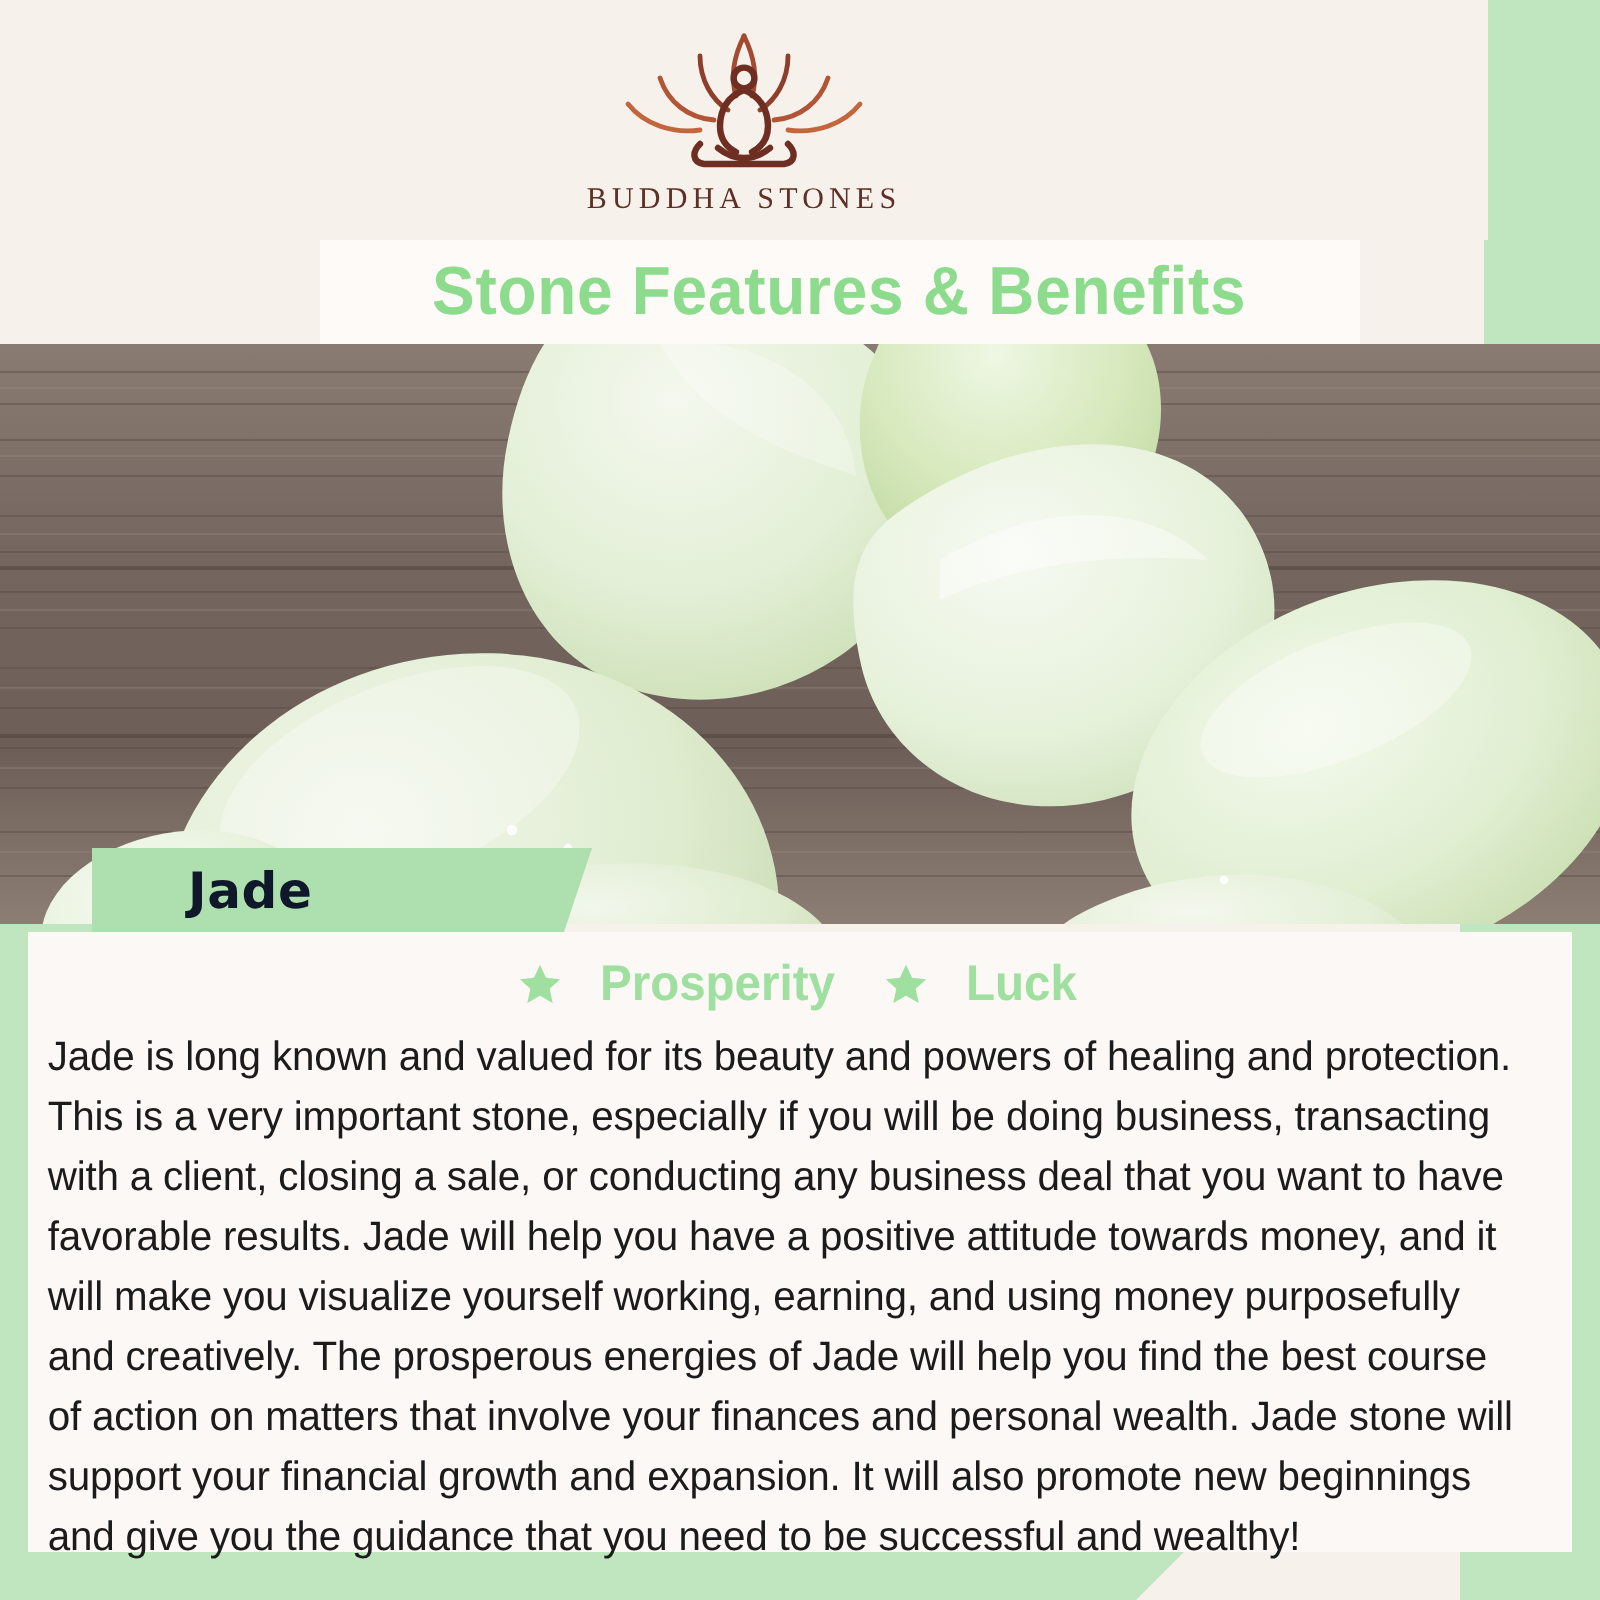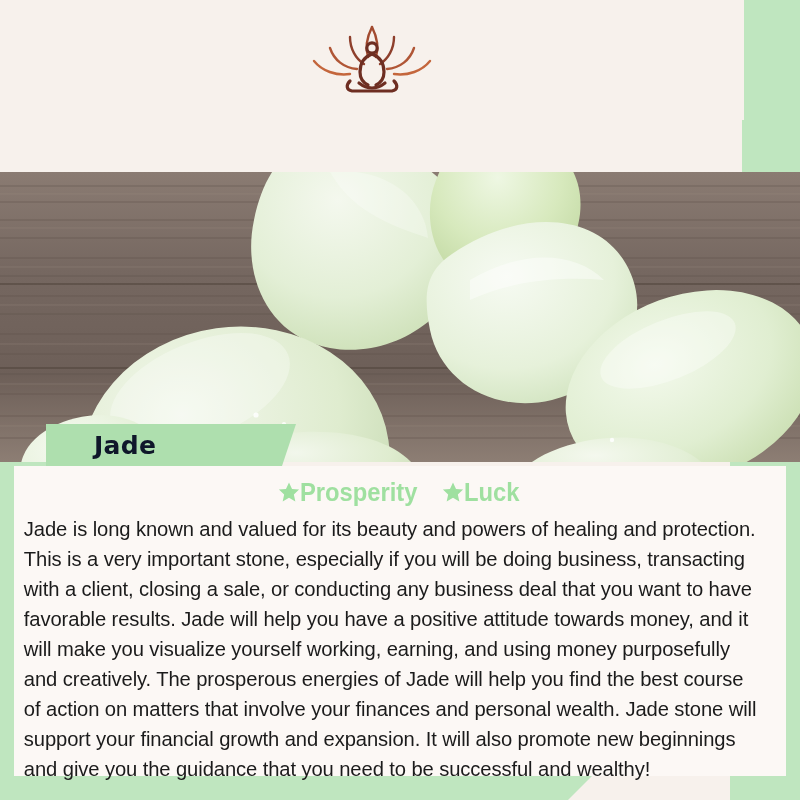--- a/index.html
+++ b/index.html
@@ -87,21 +87,21 @@
 
   
   .content {
     position:absolute; left:14px; top:466px; width:772px; height:310px;
     background:#fcf8f5; z-index:3; padding:0;
   }
   .benefits {
     display:flex; align-items:center; justify-content:center;
     gap:18px; height:40px; margin-top:6px;
   }
-  .benefit { display:flex; align-items:center; gap:0; }
+  .benefit { display:flex; align-items:center; gap:19px; }
   .star { width:22px; height:22px; display:block; flex:none; }
   .benefit-label {
     font-family:"Liberation Sans Narrow","Liberation Sans", sans-serif;
     font-weight:bold; font-size:25px; color:#9fe0a0; white-space:nowrap;
     transform:scaleX(0.95); transform-origin:left center;
   }
   .body-text {
     padding:2px 12px 0 10px;
     font-family:"Liberation Sans Narrow","Liberation Sans", sans-serif;
     font-size:20.5px; line-height:30px; color:#1b1b1b;
@@ -135,23 +135,27 @@
           <path d="M124 40 C116 50 102 55 88 53" stroke="#c4663c"></path>
         </g>
         <g fill="none" stroke="#6e2e22" stroke-width="3.2" stroke-linecap="round" stroke-linejoin="round">
           <circle cx="66" cy="27" r="5.2"></circle>
           <path d="M66 33 C58 36 54 43 54 51 C54 58 58 62 62 64"></path>
           <path d="M66 33 C74 36 78 43 78 51 C78 58 74 62 70 64"></path>
           <path d="M44 60 C40 64 40 69 46 70 L86 70 C92 69 92 64 88 60"></path>
           <path d="M53 62 C58 66 62 67 66 67 C70 67 74 66 79 62"></path>
         </g>
       </svg>
+      <div class="logo-text">BUDDHA STONES</div>
     </div>
   </div>
 
+  <div class="title-banner">
+    <div class="title-text">Stone Features &amp; Benefits</div>
+  </div>
 
   <div class="photo">
     <svg viewBox="0 0 800 290" preserveAspectRatio="none">
       <defs>
         <linearGradient id="wood" x1="0" y1="0" x2="0" y2="1">
           <stop offset="0" stop-color="#8a7b72"></stop>
           <stop offset="0.35" stop-color="#756760"></stop>
           <stop offset="0.7" stop-color="#6d5f58"></stop>
           <stop offset="1" stop-color="#8d7e74"></stop>
         </linearGradient>

